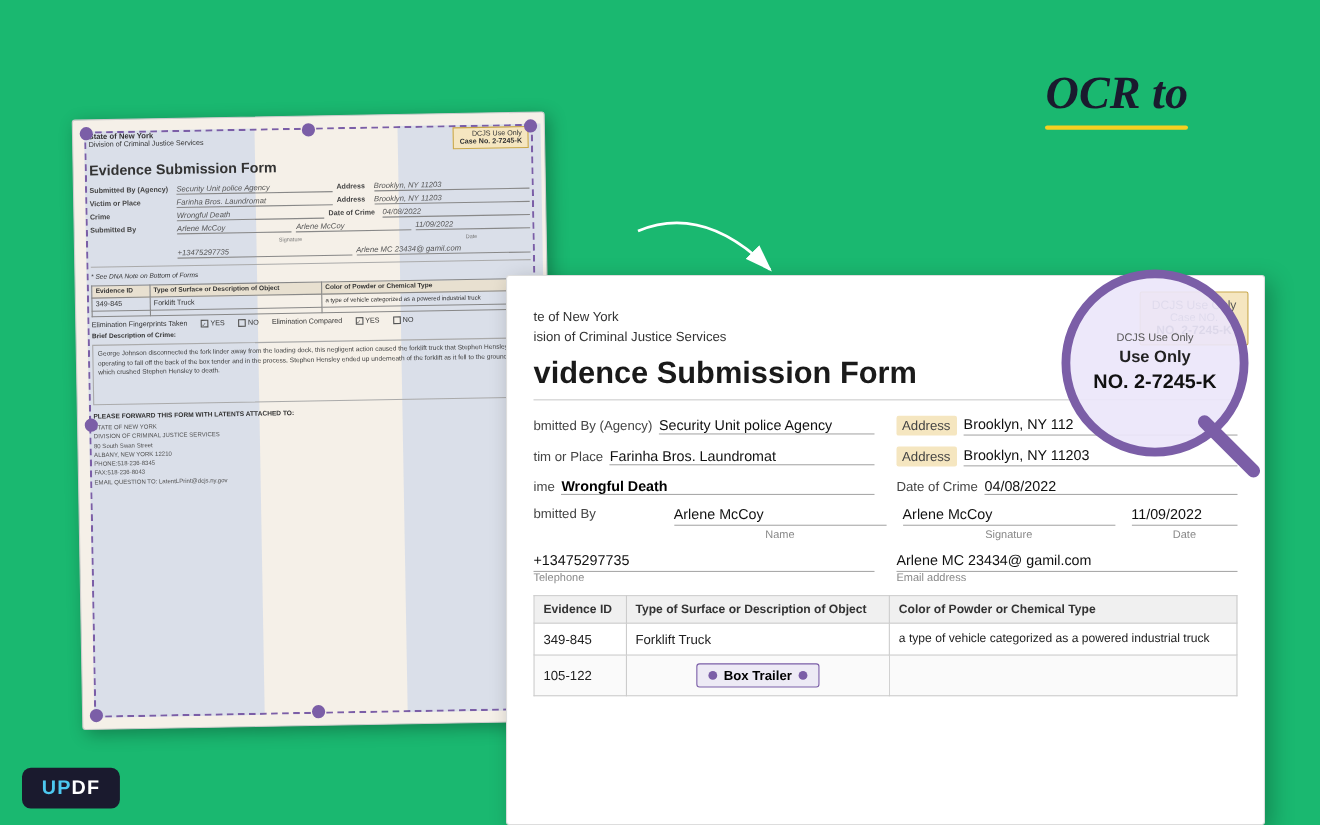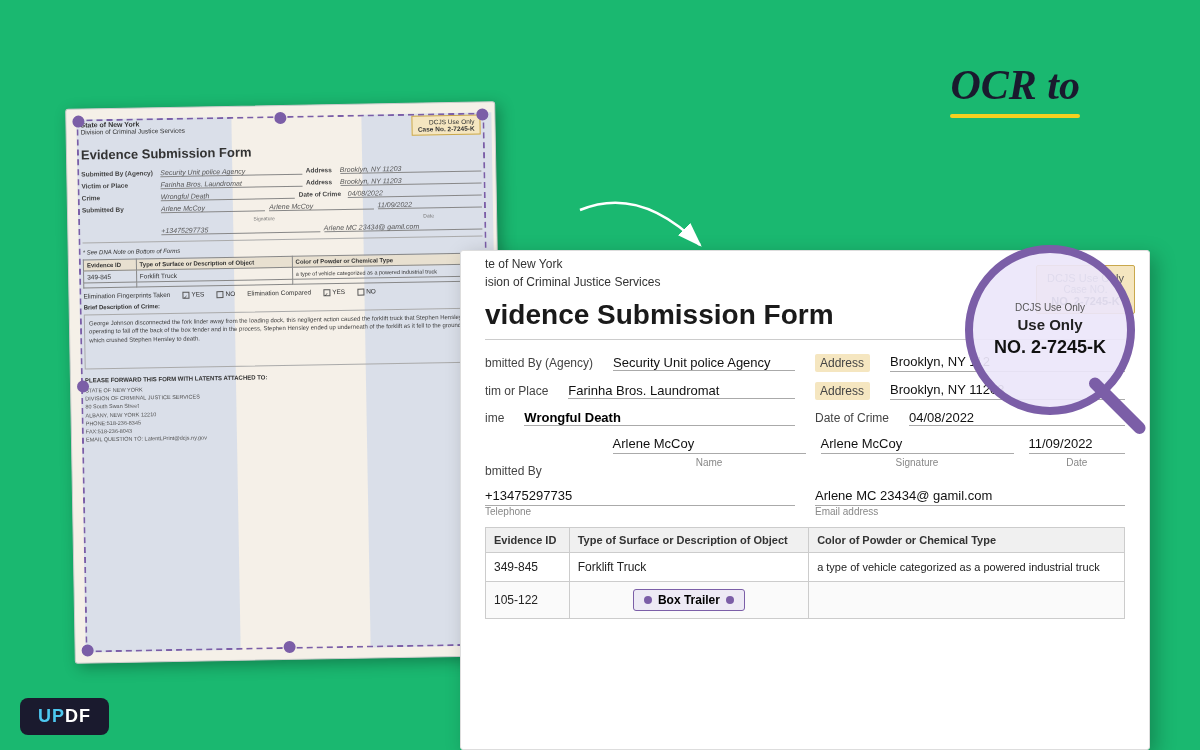--- a/index.html
+++ b/index.html
@@ -218,21 +218,21 @@
       height: 500px;
       background: #ffffff;
       border: 1px solid #ddd;
       border-radius: 3px;
       box-shadow: 6px 6px 20px rgba(0,0,0,0.25);
       z-index: 8;
       overflow: hidden;
     }
 
     .edit-doc-inner {
-      padding: 4px 24px;
+      padding: 28px 24px;
     }
 
     
     .dcjs-box {
       position: absolute;
       top: 14px;
       right: 14px;
       background: #f5e6c0;
       border: 1px solid #c9a84c;
       padding: 6px 10px;
@@ -280,21 +280,21 @@
 
     .edit-row-2col {
       display: flex;
       gap: 20px;
       margin-bottom: 10px;
     }
     .edit-col {
       flex: 1;
       display: flex;
       align-items: center;
-      gap: 20px;
+      gap: 6px;
     }
     .edit-col-label {
       font-size: 12px;
       color: #444;
       font-weight: 500;
       white-space: nowrap;
     }
     .edit-col-val {
       font-size: 13px;
       color: #111;
@@ -678,21 +678,21 @@
         <span class="edit-col-val edit-col-val highlighted">Wrongful Death</span>
       </div>
       <div class="edit-col">
         <span class="edit-col-label">Date of Crime</span>
         <span class="edit-col-val">04/08/2022</span>
       </div>
     </div>
 
     <div class="submitted-by-section">
       <div class="submitted-row">
-        <div style="display:flex;align-items:flex-start;gap:6px;flex:0.7;margin-top:28px;">
+        <div style="display:flex;align-items:flex-start;gap:6px;flex:0.7;">
           <span class="edit-col-label" style="font-size:12px;white-space:nowrap;">bmitted By</span>
         </div>
         <div class="submitted-name">
           <span class="sub-val">Arlene McCoy</span>
           <span class="sub-label">Name</span>
         </div>
         <div class="submitted-sig">
           <span class="sub-val">Arlene McCoy</span>
           <span class="sub-label">Signature</span>
         </div>

